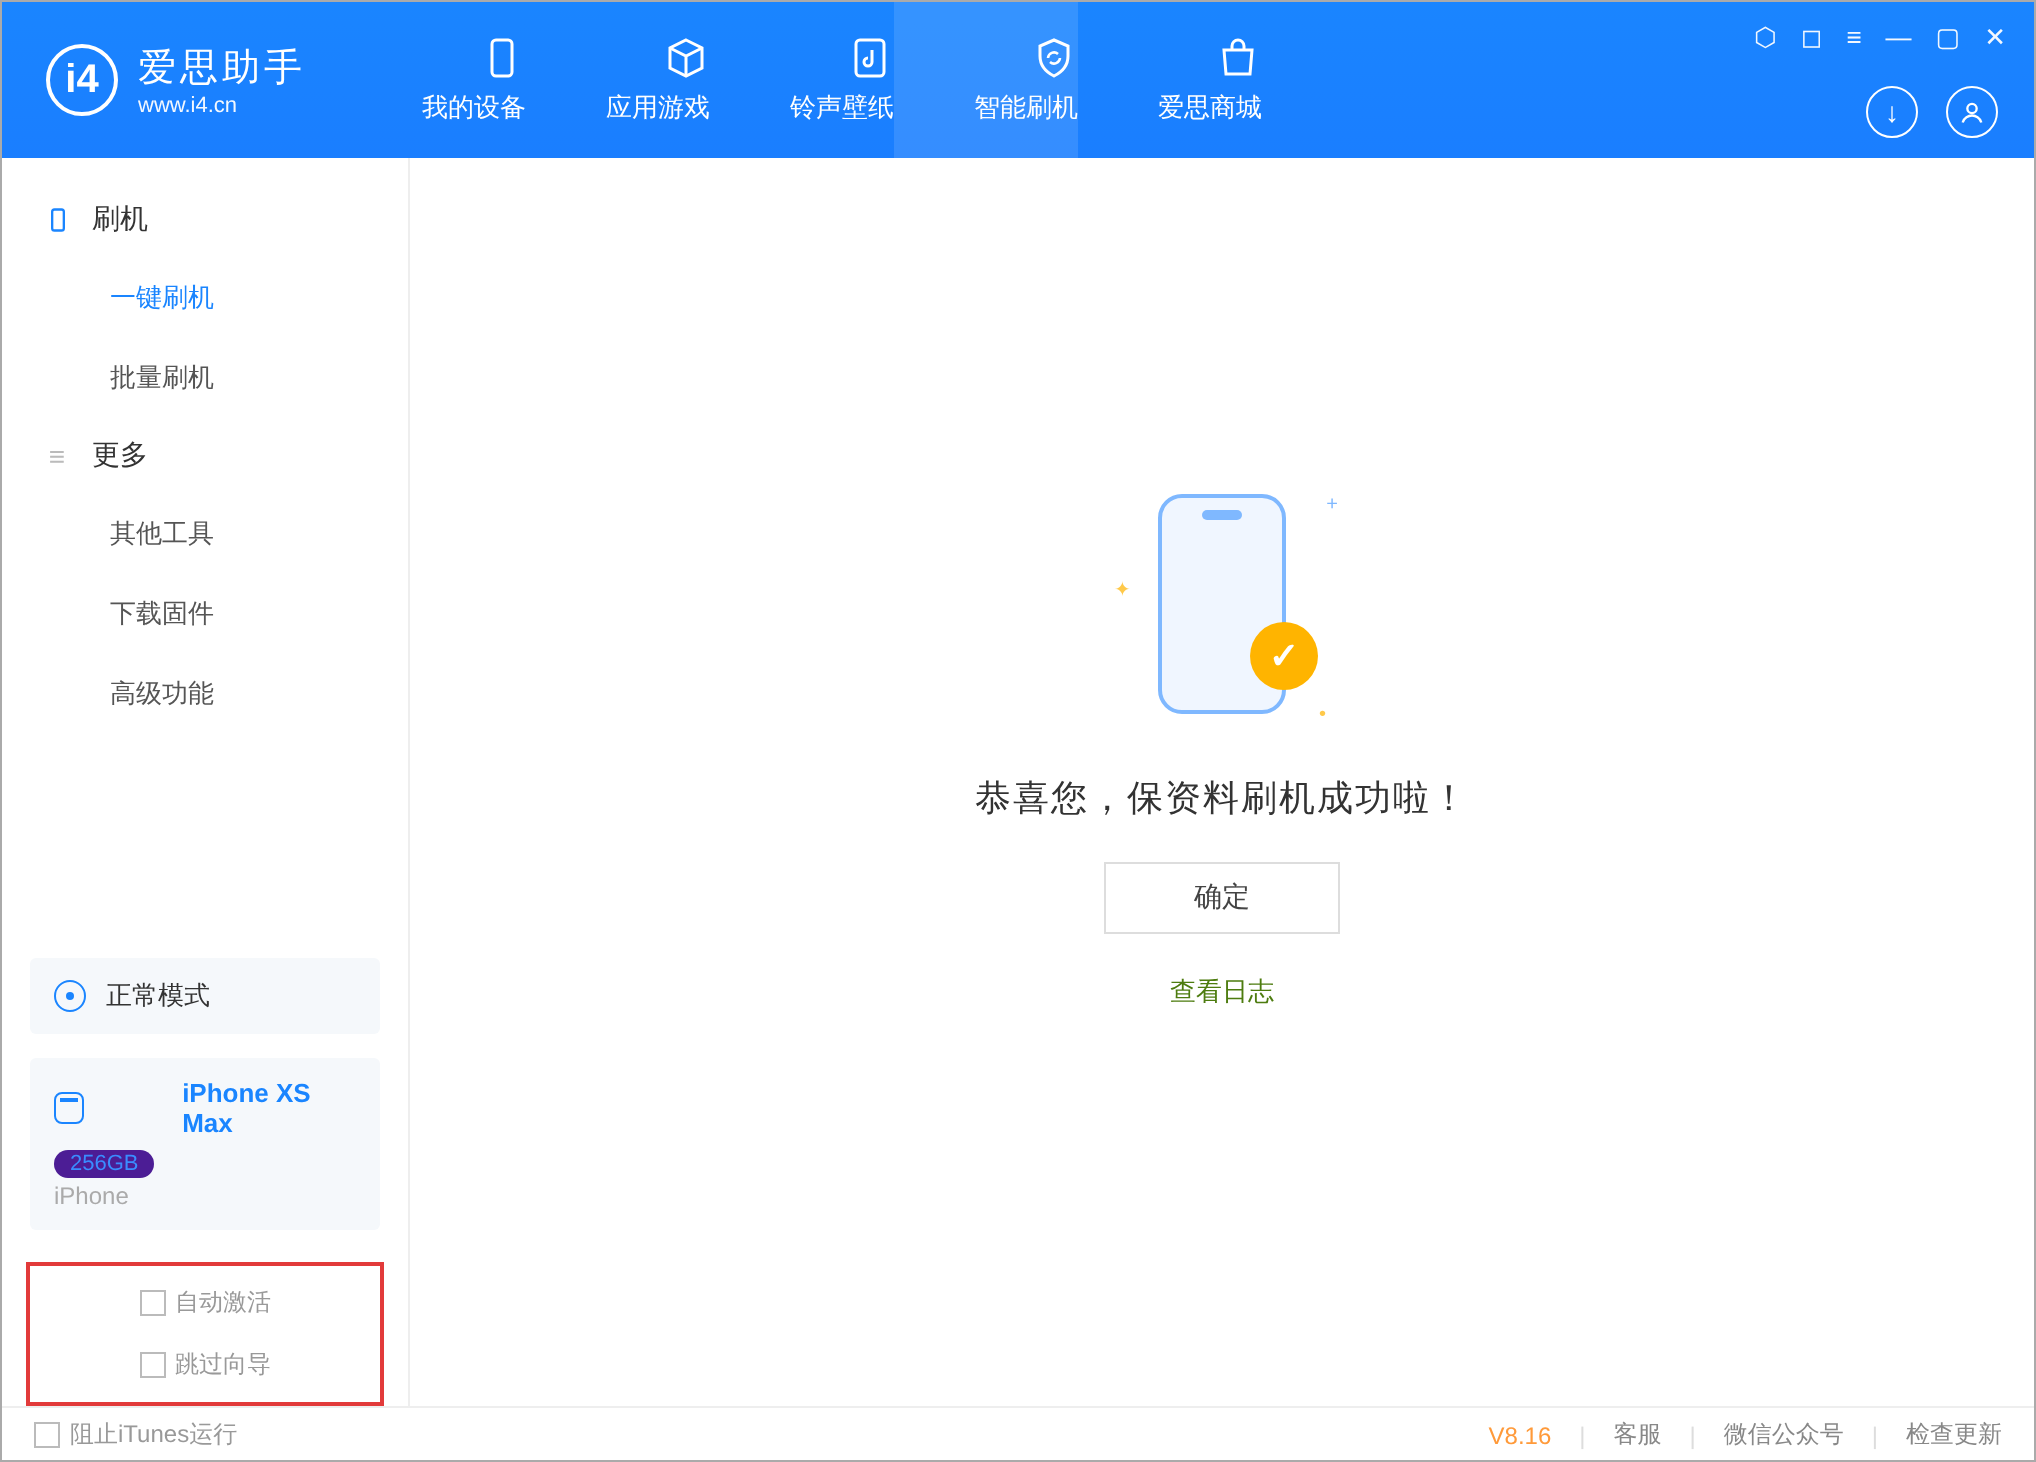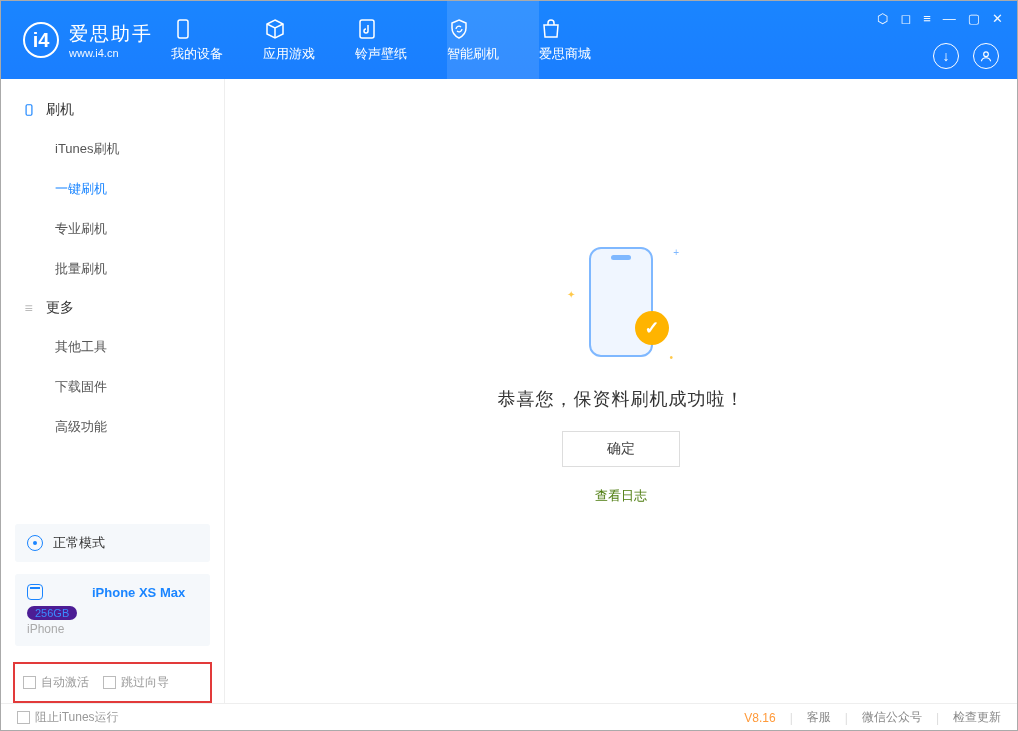--- a/index.html
+++ b/index.html
@@ -5,49 +5,49 @@
 * { margin: 0; padding: 0; box-sizing: border-box; font-family: "Microsoft YaHei", Arial, sans-serif; }
 body { background: #fff; width: 1018px; height: 731px; overflow: hidden; border: 1px solid #aaa; }
 
 
 .header { height: 78px; background: linear-gradient(to bottom, #1a85ff, #1a7eff); display: flex; align-items: stretch; color: #fff; position: relative; }
 .logo-area { display: flex; align-items: center; padding: 0 18px 0 22px; gap: 10px; }
 .logo-circle { width: 36px; height: 36px; border: 2px solid #fff; border-radius: 50%; display: flex; align-items: center; justify-content: center; font-weight: bold; font-size: 20px; }
 .logo-text .name { font-size: 19px; font-weight: 500; letter-spacing: 2px; }
 .logo-text .url { font-size: 11px; opacity: .95; }
 .tabs { display: flex; height: 100%; }
-.tab { width: 92px; display: flex; flex-direction: column; align-items: flex-start; justify-content: center; gap: 4px; cursor: pointer; font-size: 13px; }
+.tab { width: 92px; display: flex; flex-direction: column; align-items: flex-end; justify-content: center; gap: 4px; cursor: pointer; font-size: 13px; }
 .tab.active { background: rgba(255,255,255,.12); }
 .tab .ticon { width: 24px; height: 24px; display: flex; align-items: center; justify-content: center; }
 .tab .ticon svg { width: 24px; height: 24px; stroke: #fff; fill: none; }
 .win-ctrls { position: absolute; right: 14px; top: 10px; display: flex; gap: 12px; font-size: 13px; }
 .win-ctrls span { cursor: pointer; opacity: .95; }
 .hdr-circles { position: absolute; right: 18px; bottom: 10px; display: flex; gap: 14px; }
 .hdr-circles .cbtn { width: 26px; height: 26px; border: 1.5px solid #fff; border-radius: 50%; display: flex; align-items: center; justify-content: center; cursor: pointer; font-size: 14px; }
 
 
 .main { display: flex; height: 624px; }
-.sidebar { width: 224px; border-right: 1px solid #eee; display: flex; flex-direction: column; padding-top: 12px; }
+.sidebar { width: 204px; border-right: 1px solid #eee; display: flex; flex-direction: column; padding-top: 12px; }
 .side-hdr { display: flex; align-items: center; gap: 10px; padding: 10px 20px; font-size: 14px; color: #333; }
 .side-hdr .ic { width: 15px; height: 15px; display:flex; align-items:center; justify-content:center; }
 .side-item { padding: 11px 20px 11px 54px; font-size: 13px; color: #555; cursor: pointer; }
 .side-item.active { color: #1a85ff; }
 .side-spacer { flex: 1; }
 .side-card { margin: 6px 14px; background: #f5f8fb; border-radius: 3px; padding: 10px 12px; display: flex; align-items: center; gap: 10px; font-size: 13px; color: #333; }
 .side-card.device { display: block; }
 .side-card .devname { font-weight: 600; color: #1a85ff; font-size: 13px; margin-left: 41px; }
 .side-card .devname-row { display:flex; align-items:center; gap:8px; margin-bottom:4px; }
 .badge { display: inline-block; background: #4c1d95; color: #3a8dff; font-size: 11px; padding: 1px 8px; border-radius: 9px; margin-top: 2px; }
 .devtype { color: #aaa; font-size: 12px; margin-top: 2px; }
 .mode-dot { width:16px; height:16px; border:1.5px solid #1a85ff; border-radius:50%; display:flex; align-items:center; justify-content:center; }
 .mode-dot::after { content:""; width:4px; height:4px; background:#1a85ff; border-radius:50%; }
 .dev-ico { width:16px; height:16px; border:1.5px solid #1a85ff; border-radius:4px; position:relative; }
 .dev-ico::after{ content:""; position:absolute; top:2px; left:2px; right:2px; height:2px; background:#1a85ff; }
 
-.checks { border: 2px solid #e23a3a; margin: 10px 12px 0 12px; padding: 10px 8px; display: flex; gap: 14px; align-items: center; }
+.checks { border: 2px solid #e23a3a; margin: 10px 12px 0 12px; padding: 10px 8px; display: flex; gap: 14px; align-items: center; flex-direction: column; }
 .chk { display: flex; align-items: center; gap: 5px; font-size: 12px; color: #999; cursor: pointer; }
 .chk .box { width: 13px; height: 13px; border: 1px solid #bbb; }
 
 .content { flex: 1; display: flex; flex-direction: column; align-items: center; justify-content: center; gap: 20px; padding-bottom: 40px; }
 .phone-illus { width: 120px; height: 130px; position: relative; display:flex; align-items:center; justify-content:center; }
 .phone-body { width: 64px; height: 110px; border: 2px solid #7fb8ff; border-radius: 12px; background: #f0f6ff; position: relative; }
 .phone-body::before { content:""; position:absolute; top:6px; left:50%; transform:translateX(-50%); width:20px; height:5px; background:#7fb8ff; border-radius:3px; }
 .check-badge { position:absolute; right:12px; bottom:22px; width:34px; height:34px; background:#ffb400; border-radius:50%; display:flex; align-items:center; justify-content:center; color:#fff; font-size:18px; font-weight:bold; }
 .sparkle { position:absolute; font-size:10px; color:#ffc94a; }
 .sparkle.s1{ left:6px; top:52px; } .sparkle.s2{ right:2px; top:10px; color:#7fb8ff; } .sparkle.s3{ right:8px; bottom:4px; }
@@ -142,23 +142,21 @@
 <div class="main">
   <div class="sidebar">
     <div class="side-hdr">
       <span class="ic">
           <svg width="14" height="14" viewBox="0 0 24 24" stroke="#1a85ff" fill="none" stroke-width="2">
             <rect x="7" y="3" width="10" height="18" rx="2"></rect>
           </svg>
         </span>
       <span>刷机</span>
     </div>
-    <div class="side-item">iTunes刷机</div>
     <div class="side-item active">一键刷机</div>
-    <div class="side-item">专业刷机</div>
     <div class="side-item">批量刷机</div>
 
     <div class="side-hdr">
       <span class="ic" style="color:#bbb">≡</span>
       <span>更多</span>
     </div>
     <div class="side-item">其他工具</div>
     <div class="side-item">下载固件</div>
     <div class="side-item">高级功能</div>
 

